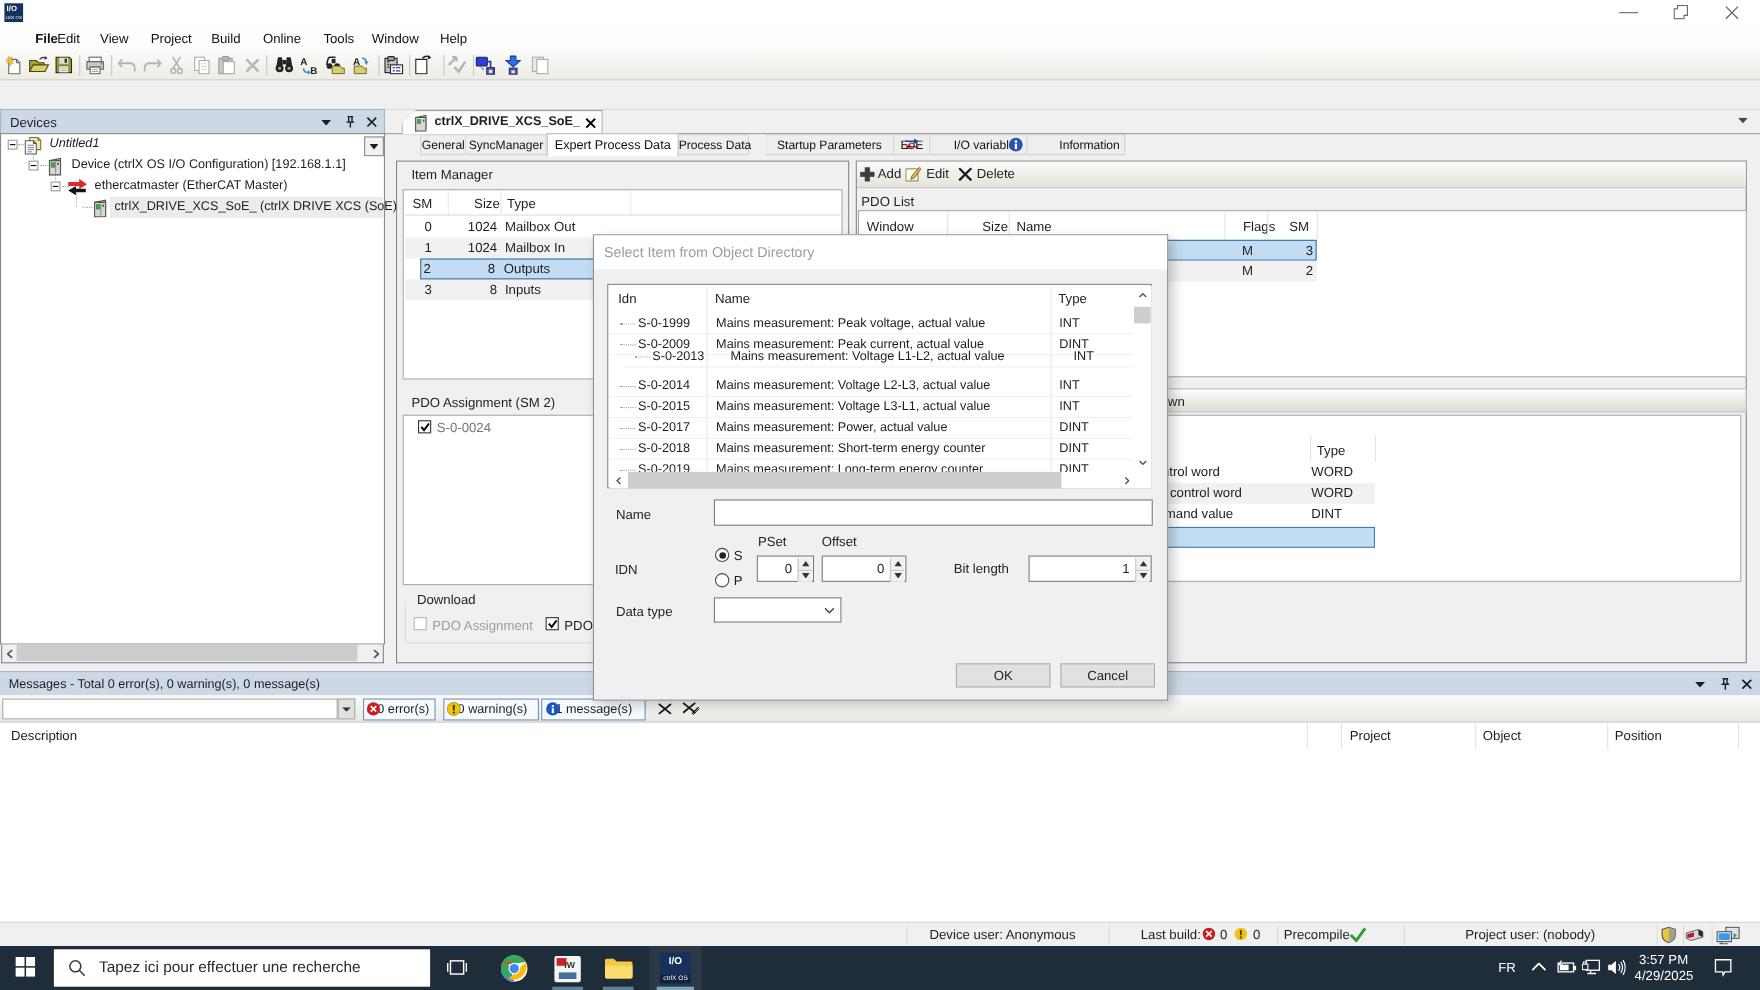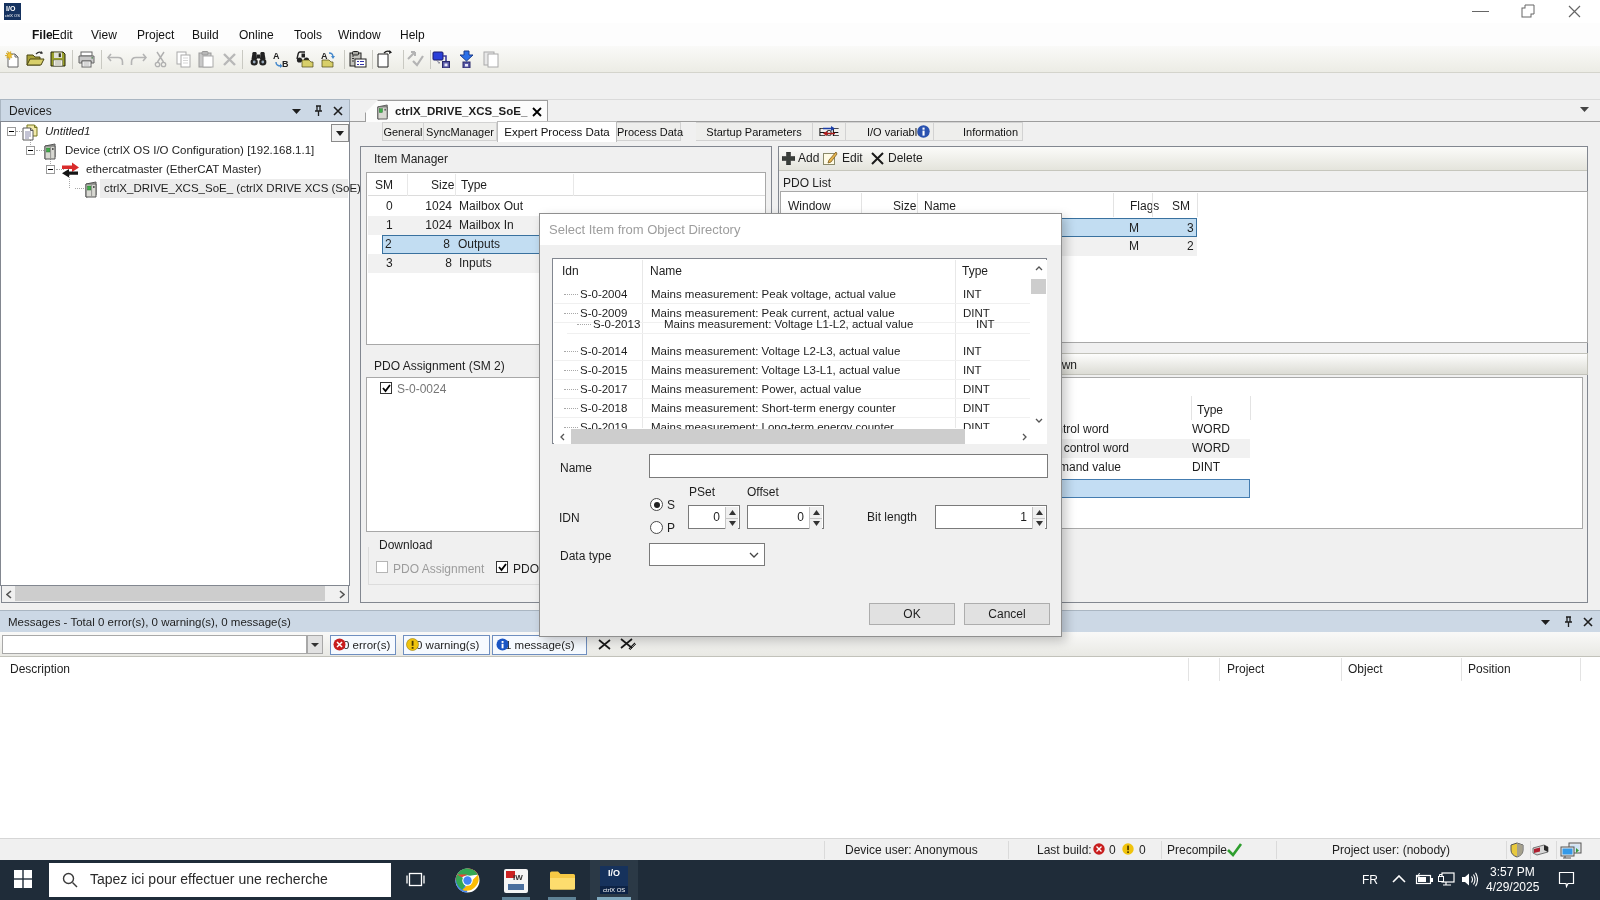--- a/index.html
+++ b/index.html
@@ -622,21 +622,21 @@
   <div id="dlg-table">
     <div class="abs" style="left:1px;top:0;width:476px;height:24px;">
       <span style="position:absolute;left:8px;top:5px;">Idn</span>
       <span style="position:absolute;left:96px;top:5px;">Name</span>
       <span style="position:absolute;left:408px;top:5px;">Type</span>
     </div>
     <div class="dlg-colsep" style="left:89px;"></div>
     <div class="dlg-colsep" style="left:402px;"></div>
     <div class="dlg-row" style="top:26px;">
         <span class="dot-h" style="left:10px;top:9px;width:14px;"></span>
-        <span style="position:absolute;left:26px;">S-0-2004</span>
+        <span style="position:absolute;left:26px;">S-0-1999</span>
         <span style="position:absolute;left:97px;">Mains measurement: Peak voltage, actual value</span>
         <span style="position:absolute;left:409px;">INT</span>
       </div>
     <div class="dlg-row" style="top:45px;">
         <span class="dot-h" style="left:10px;top:9px;width:14px;"></span>
         <span style="position:absolute;left:26px;">S-0-2009</span>
         <span style="position:absolute;left:97px;">Mains measurement: Peak current, actual value</span>
         <span style="position:absolute;left:409px;">DINT</span>
       </div>
     <div class="dlg-row" style="top:56px;margin-left:13px;">

